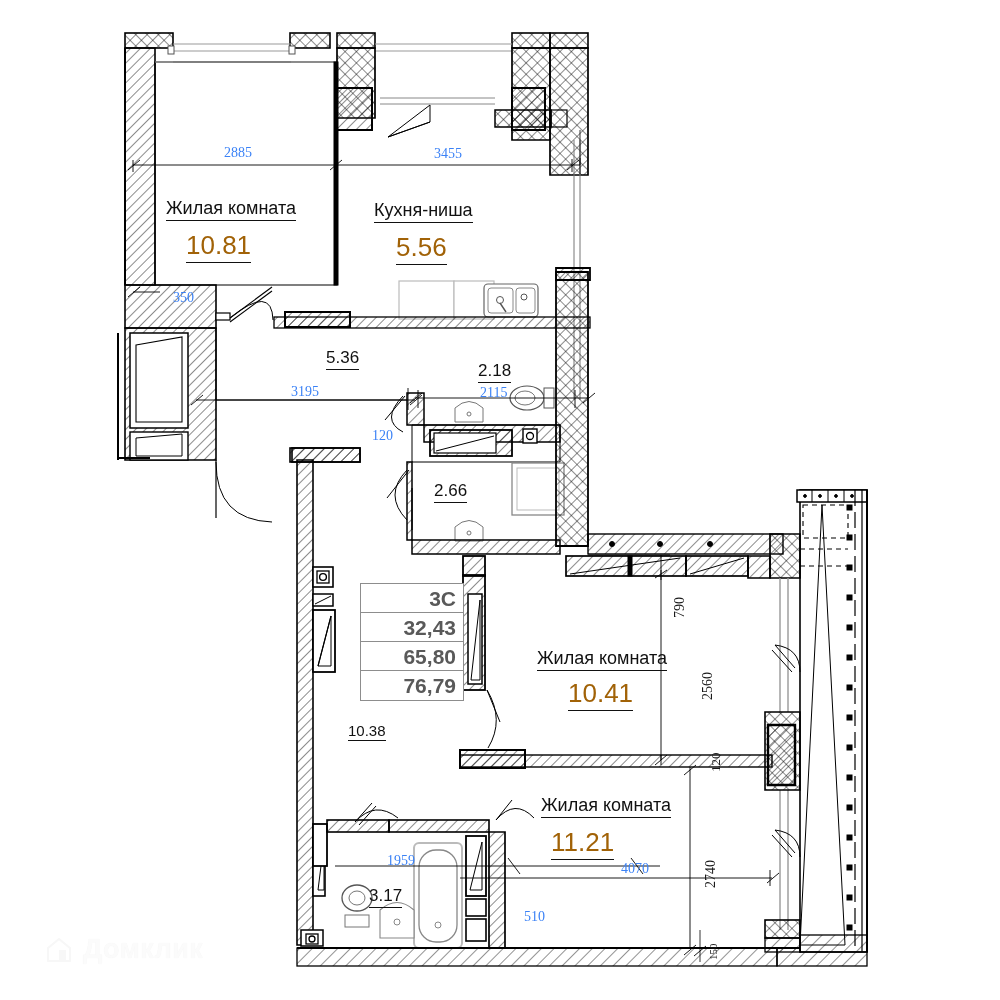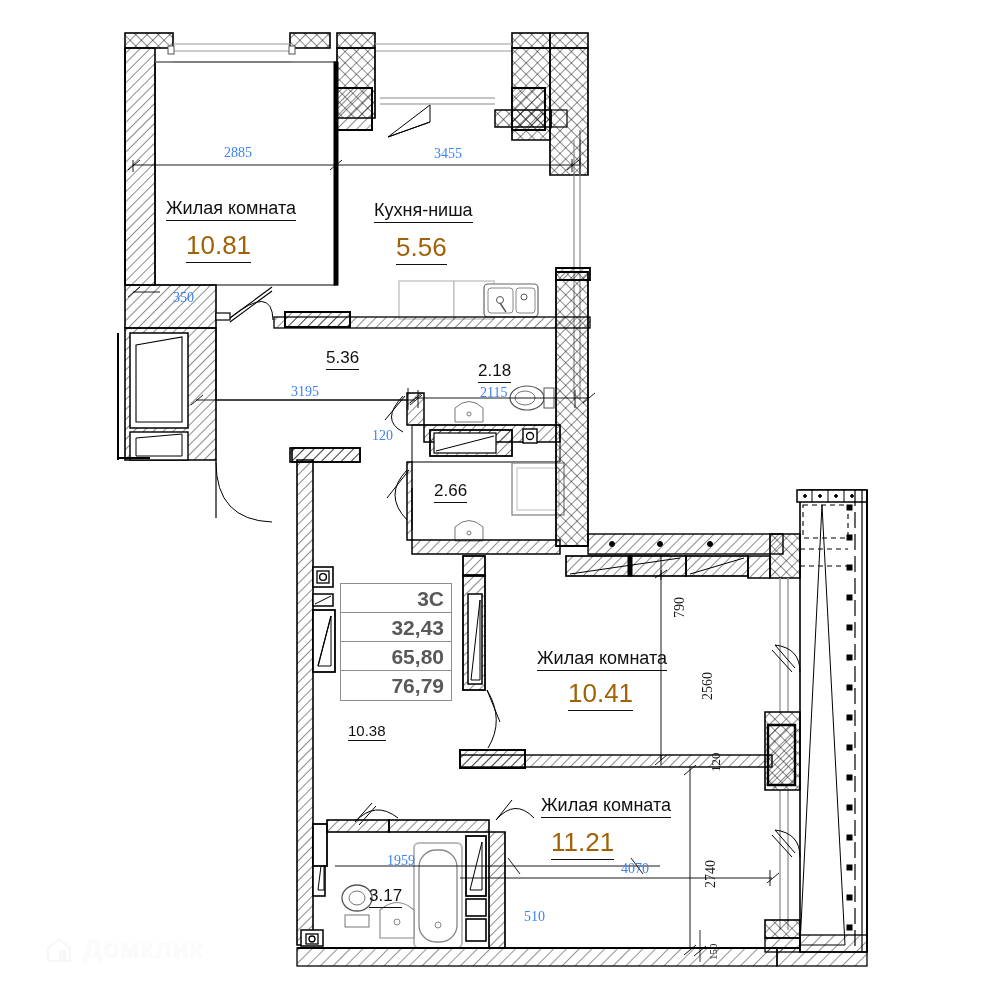--- a/index.html
+++ b/index.html
@@ -27,21 +27,21 @@
   }
   
   .dim{font-size:14px;color:#3b82f6;font-family:"Liberation Serif",serif;}
   .dim-v{font-size:14px;color:#1a1a1a;font-family:"Liberation Serif",serif;
          transform:rotate(-90deg);transform-origin:left top;}
   .dim-tiny{font-size:11px;font-family:"Liberation Serif",serif;
          transform:rotate(-90deg);transform-origin:left top;}
 
   
   #info-box{
-    position:absolute;left:340px;top:583px;width:112px;
+    position:absolute;left:360px;top:583px;width:104px;
     border:1px solid #8d8d8d;background:#fff;
     box-sizing:border-box;
   }
   #info-box .row{
     border-bottom:1px solid #8d8d8d;
     text-align:right;padding:0 7px 1px 0;
     font-size:21px;font-weight:700;color:#595959;
     font-family:"Liberation Sans",sans-serif;
     height:29px;line-height:29px;
     box-sizing:border-box;

